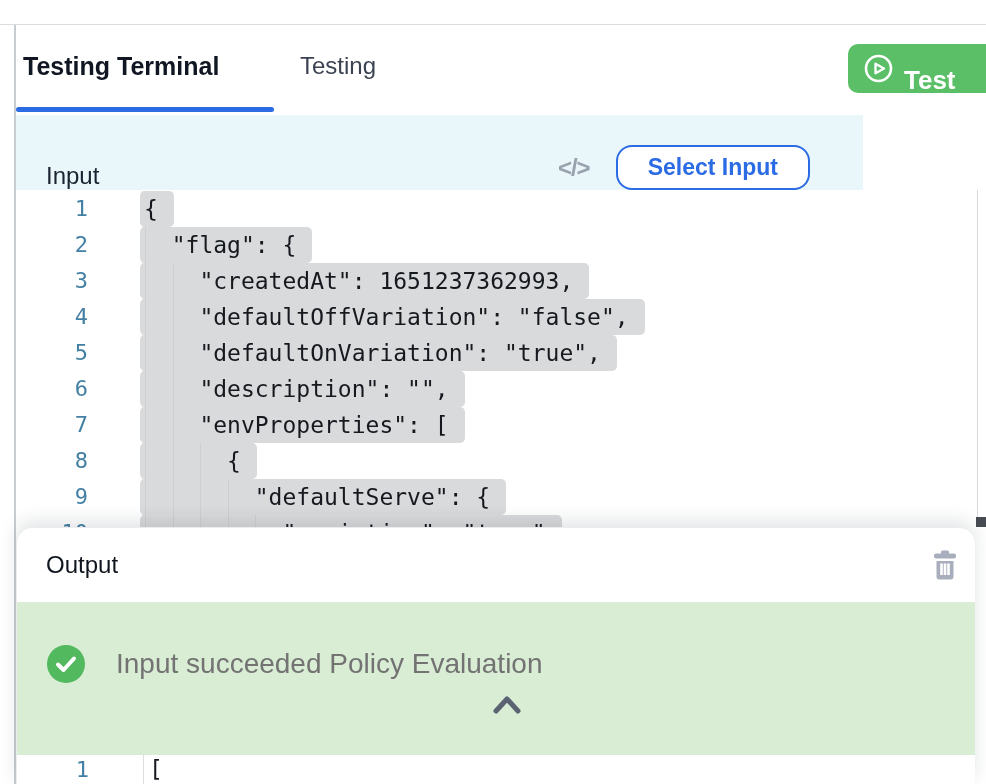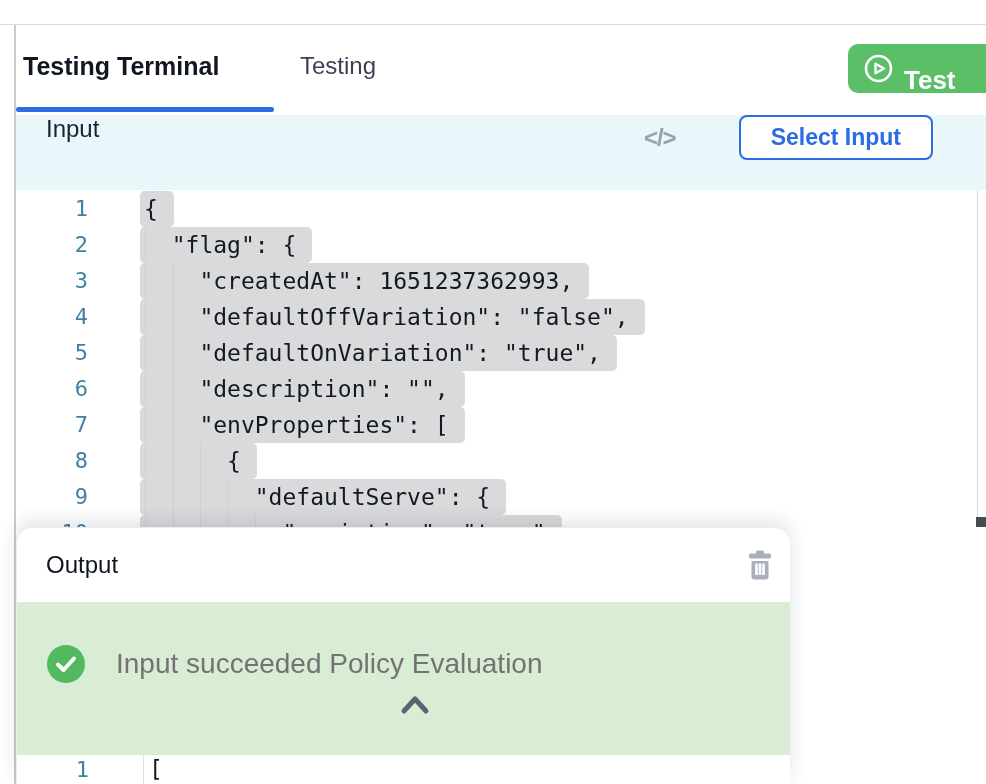--- a/index.html
+++ b/index.html
@@ -19,51 +19,51 @@
   .tab-library { left:284px; }
   .tab-library span { font-size:24px; font-weight:500; color:#3b4251; }
   .tab-underline { position:absolute; left:0; top:82px; width:258px; height:5px; border-radius:3px;
     background:var(--accent-blue,#2e6ae3); }
   .test-btn { position:absolute; left:832px; top:19px; width:160px; height:49px; border:none;
     border-radius:10px; background:var(--button-green,#5abf66); color:#fff; display:flex;
     align-items:center; gap:10px; padding:0 0 0 15px; cursor:pointer; }
   .test-btn span { font-size:26px; font-weight:700; color:#fff;margin-top:24px; }
 
   
-  .input-header { position:absolute; left:16px; top:115px; width:970px; height:75px;
-    background:#e9f6fa; display:flex; align-items:flex-start; justify-content:space-between;
+  .input-header { position:absolute; left:16px; top:115px; width:847px; height:75px;
+    background:#e9f6fa; display:flex; align-items:flex-end; justify-content:space-between;
     padding:0 53px 0 30px; }
   .input-title { font-size:24px; color:#1a2330; }
   .input-actions { display:flex; align-items:center; gap:26px; }
   .code-icon { font-size:24px; font-weight:700; color:#99a1ad; letter-spacing:-1px;
     font-family:"Liberation Sans", sans-serif; cursor:pointer; }
   .select-input-btn { height:45px; padding:0 30px; background:#fff; cursor:pointer;
-    border:2px solid var(--accent-blue,#2b6be4); border-radius:8px;
+    border:2px solid var(--accent-blue,#2b6be4); border-radius:16px;
     color:var(--accent-blue,#2b6be4); font-size:23px; font-weight:700;
-    font-family:"Liberation Sans", sans-serif;margin-left:37px; }
+    font-family:"Liberation Sans", sans-serif; }
 
   
   .editor { position:absolute; left:16px; top:190px; width:970px; height:337px;
     background:#fff; overflow:hidden; padding-top:1px; }
   .row { display:flex; height:36px; }
   .row .gutter { width:127px; flex:0 0 127px; border-right:1px solid #dcdee0; }
   .row .ln { display:block; text-align:right; padding-right:54px; line-height:36px;
     font-family:"DejaVu Sans Mono", monospace; font-size:22px;
     color:var(--line-number-blue,#4380a4); }
   .row .code { flex:1; }
   .code-text { display:inline-block; white-space:pre; line-height:36px;
     font-family:"DejaVu Sans Mono", monospace; font-size:23px; color:#15191e; }
   .code-text.sel { background:var(--selection-gray,#d9dadc); border-radius:5px;
     padding:0 16px 0 4px; margin-left:-3px; }
   .guide { position:absolute; width:1px; background:#cdcfd2; }
   .scroll-track { position:absolute; left:961px; top:0; width:1px; height:337px; background:#d7d8da; }
   .scroll-thumb { position:absolute; left:960px; top:327px; width:10px; height:10px; background:#474c52; }
 
   
-  .output-panel { position:absolute; left:16px; top:527px; width:774px; height:257px;
+  .output-panel { position:absolute; left:16px; top:527px; width:959px; height:257px;
     background:#fff; border-radius:16px 16px 0 0;
     border-top:1px solid #ececee; border-left:1px solid #ececee;
     box-shadow:0 -6px 18px rgba(20,30,45,.12); }
   .output-header { height:74px; display:flex; align-items:center; justify-content:space-between;
     padding:0 13px 0 29px; }
   .output-title { font-size:24px; color:#10161f; }
   .trash { width:32px; height:34px; display:flex; align-items:center; cursor:pointer; }
   .banner { position:relative; height:153px; background:var(--success-bg,#d9ecd4); }
   .check { position:absolute; left:30px; top:43px; width:38px; height:38px; }
   .banner-text { position:absolute; left:99px; top:43px; line-height:38px;

